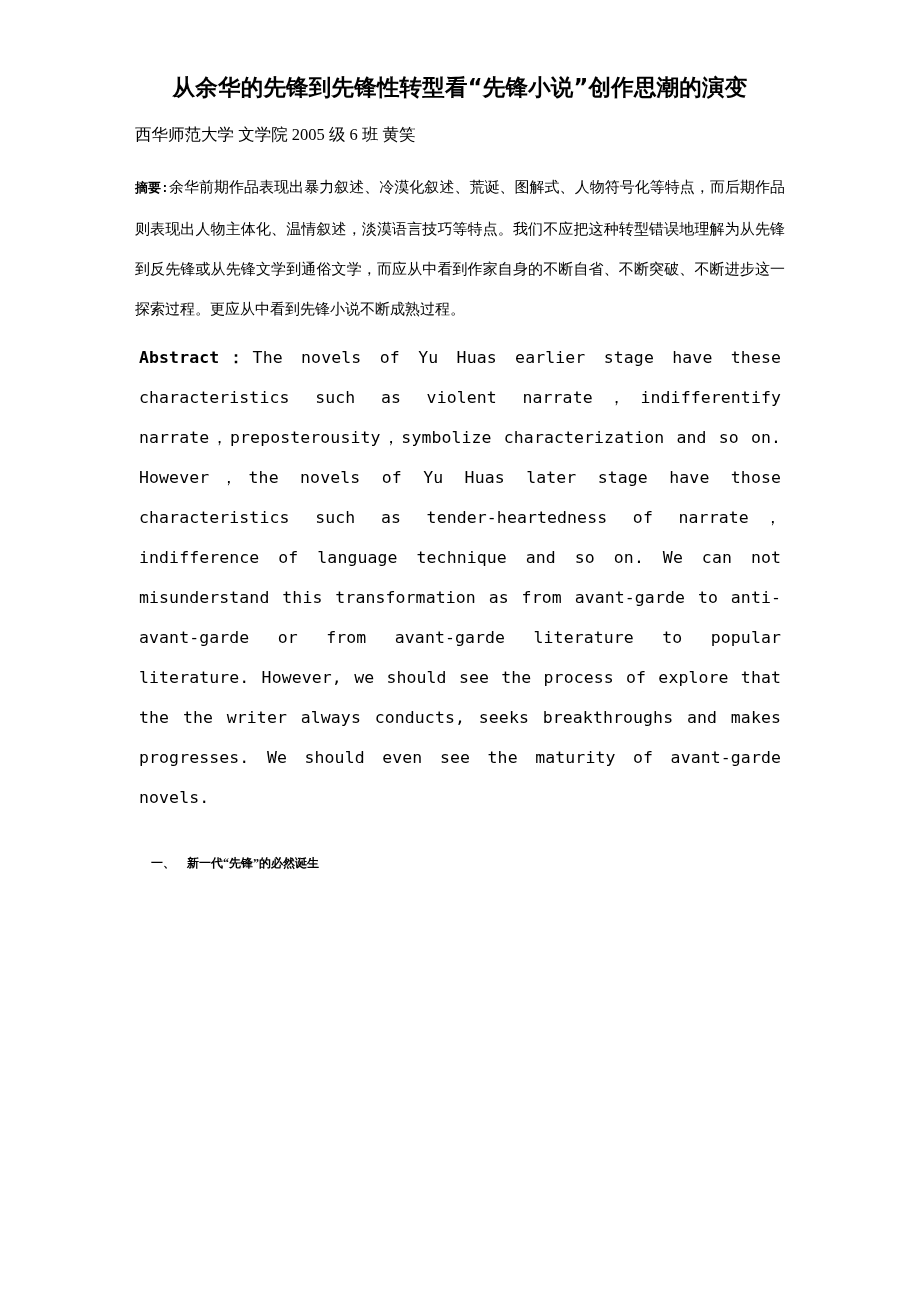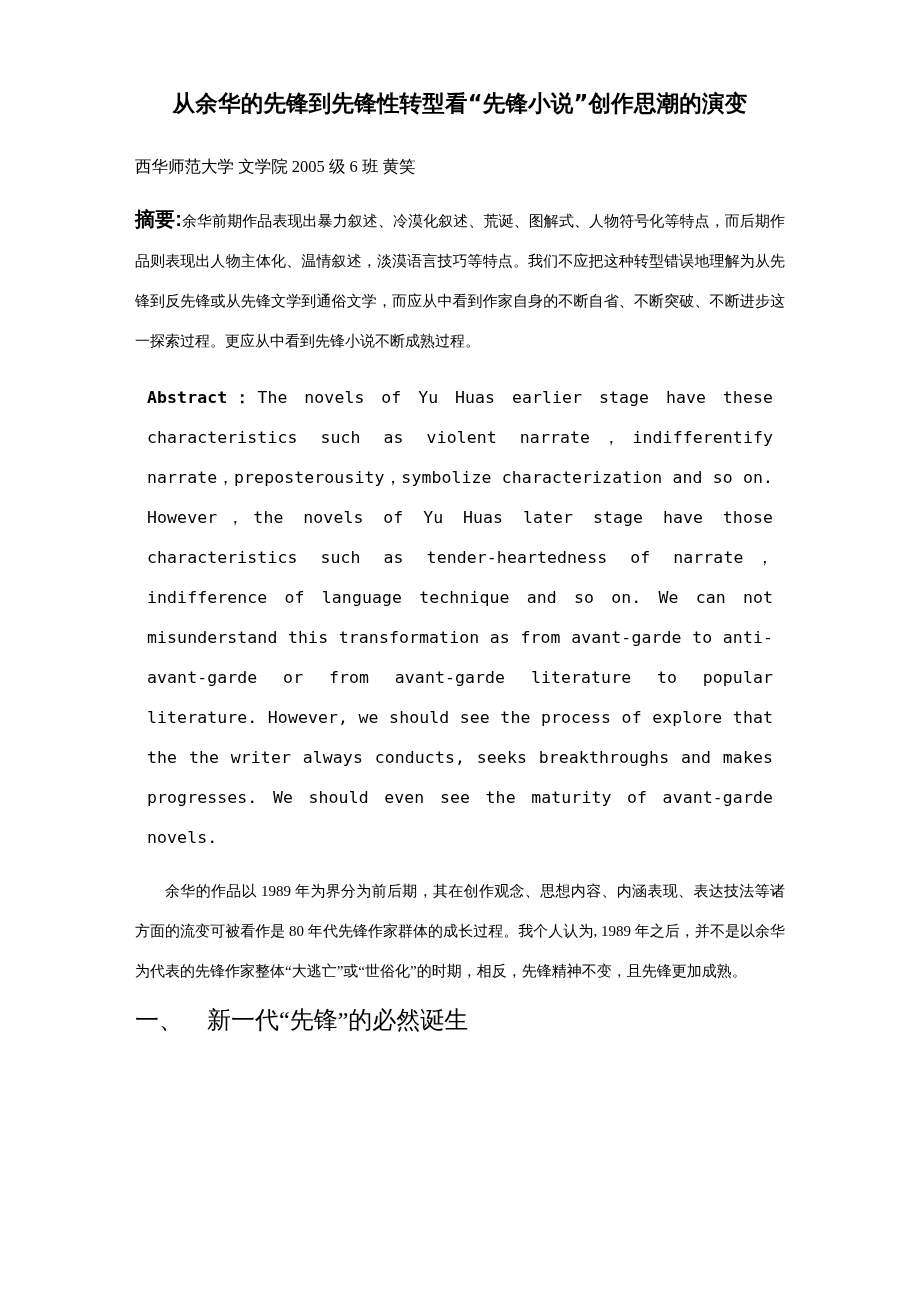--- a/index.html
+++ b/index.html
@@ -31,21 +31,21 @@
   }
 
   
   .doc-title {
     font-family: "DejaVu Sans", "Liberation Sans", sans-serif;
     font-weight: bold;
     font-size: 22.5px;
     line-height: 30px;
     text-align: center;
     letter-spacing: 0.2px;
-    margin: 16px;
+    margin: 0;
     padding-top: 72px;
     white-space: nowrap;
   }
 
   .doc-byline {
     font-family: "Liberation Serif", "DejaVu Serif", serif;
     font-size: 16.5px;
     line-height: 22px;
     margin: 0;
     padding-top: 22px;
@@ -56,43 +56,43 @@
     font-family: "Liberation Serif", "DejaVu Serif", serif;
     font-size: 15px;
     line-height: 40px;
     text-align: justify;
     text-justify: inter-ideograph;
     text-align-last: left;
     margin: 0;
     padding-top: 21px;
   }
   .label-bold {
-    font-family: Liberation Sans, sans-serif;
+    font-family: Liberation Mono, monospace;
     font-weight: bold;
-    font-size: 20px;
+    font-size: 13px;
   }
 
   .cn-keywords {
     font-family: "Liberation Serif", "DejaVu Serif", serif;
     font-size: 15px;
     line-height: 40px;
     margin: 0;
     padding-top: 2px;
     padding-left: 7px;
     white-space: pre;
   }
 
   
   .en-block {
     font-family: "DejaVu Sans Mono", "Liberation Mono", monospace;
     font-size: 16.5px;
     line-height: 40px;
     text-align: justify;
     text-align-last: left;
-    margin: 12px;
+    margin: 4px;
     padding-top: 5px;
     letter-spacing: 0.1px;
   }
   .en-bold {
     font-weight: bold;
   }
 
   .en-keywords {
     font-family: "DejaVu Sans Mono", "Liberation Mono", monospace;
     font-size: 16.5px;
@@ -110,42 +110,41 @@
     text-justify: inter-ideograph;
     text-align-last: left;
     margin: 0;
     padding-top: 1px;
     text-indent: 30px;
   }
 
   
   .section-heading {
     font-family: "Liberation Serif", "DejaVu Serif", serif;
-    font-size: 24px;
+    font-size: 12px;
     line-height: 34px;
-    font-weight: normal;
-    margin: 0;
+    font-weight: bold;
+    margin: 16px;
     padding-top: 12px;
     white-space: pre;
   }
 </style>
 </head>
 <body>
 
 <div class="page">
   <div class="content">
 
     <h1 class="doc-title">从余华的先锋到先锋性转型看“先锋小说”创作思潮的演变</h1>
 
     <p class="doc-byline">西华师范大学 文学院 2005 级 6 班 黄笑</p>
 
     <p class="cn-abstract"><span class="label-bold">摘要:</span><span>余华前期作品表现出暴力叙述、冷漠化叙述、荒诞、图解式、人物符号化等特点，而后期作品则表现出人物主体化、温情叙述，淡漠语言技巧等特点。我们不应把这种转型错误地理解为从先锋到反先锋或从先锋文学到通俗文学，而应从中看到作家自身的不断自省、不断突破、不断进步这一探索过程。更应从中看到先锋小说不断成熟过程。</span></p>
 
 
     <p class="en-block"><span class="en-bold">Abstract：</span><span>The novels of Yu Huas earlier stage have these characteristics such as violent narrate，indifferentify narrate，preposterousity，symbolize characterization and so on. However，the novels of Yu Huas later stage have those characteristics such as tender-heartedness of narrate，indifference of language technique and so on. We can not misunderstand this transformation as from avant-garde to anti-avant-garde or from avant-garde literature to popular literature. However, we should see the process of explore that the the writer always conducts, seeks breakthroughs and makes progresses. We should even see the maturity of avant-garde novels.</span></p>
 
 
-    <p class="cn-body">余华的作品以 1989 年为界分为前后期，其在创作观念、思想内容、内涵表现、表达技法等诸方面的流变可被看作是 80 年代先锋作家群体的成长过程。我个人认为, 1989 年之后，并不是以余华为代表的先锋作家整体“大逃亡”或“世俗化”的时期，相反，先锋精神不变，且先锋更加成熟。</p>
 
     <h2 class="section-heading">一、　新一代“先锋”的必然诞生</h2>
 
   </div>
 </div>
 
 </body></html>

